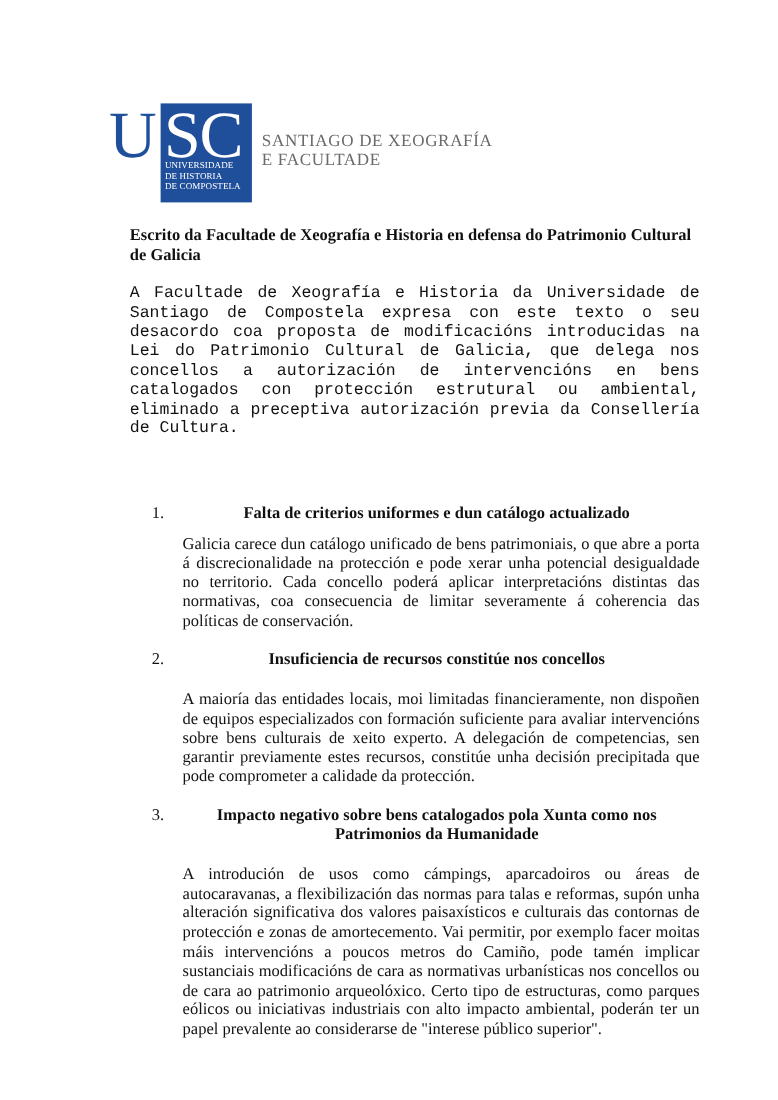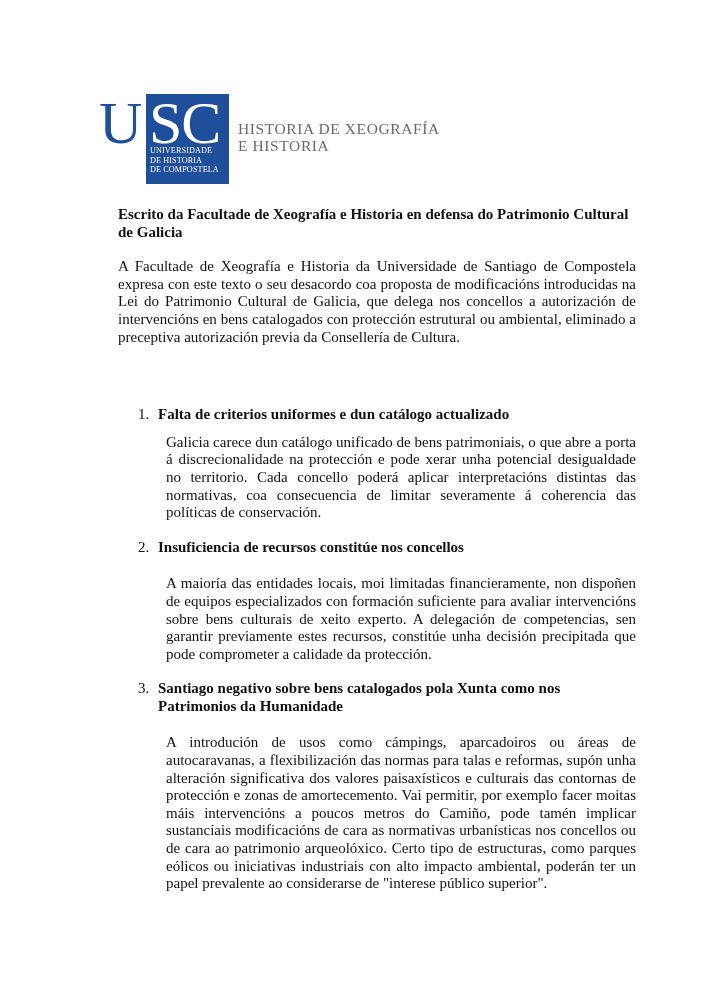--- a/index.html
+++ b/index.html
@@ -8,62 +8,62 @@
   .logo { position:absolute; left:99px; top:94px; height:82px; display:flex; align-items:stretch; }
   .logo-u { font-family:"Liberation Serif", serif; color:#1f4e9a; font-size:60px; line-height:58px; width:47px; text-align:left; letter-spacing:-1px; }
   .logo-box { background:#1f4e9a; width:83px; height:90px; color:#fff; box-sizing:border-box; padding:0 0 0 3px; position:relative; }
   .logo-sc { font-size:60px; line-height:58px; letter-spacing:-1px; display:block; }
   .logo-small { font-size:8.2px; line-height:9.5px; display:block; letter-spacing:0.1px; position:absolute; left:4px; top:52px; }
   .faculty { position:absolute; left:238px; top:120px; color:#6a6a6a; font-family:"Liberation Serif", serif;
              font-size:15.5px; line-height:17px; letter-spacing:0.6px; }
   .content { position:absolute; left:118px; top:206px; width:518px; font-size:15px; line-height:17.6px; }
   .title { font-weight:bold; margin:0 0 17px 0; }
   p { margin:0; text-align:justify; }
-  .para { margin-bottom:17px; }
+  .para { margin-bottom:17px;font-family:Liberation Mono, monospace; }
   ol { list-style:none; margin:60px 0 0 0; padding:0; }
   li { position:relative; padding-left:20px; margin-bottom:17px; }
   .num { position:absolute; left:20px; top:0; width:18px; }
-  .li-head { font-weight:bold; margin-left:20px; margin-bottom:10px; }
+  .li-head { font-weight:bold; margin-left:20px; margin-bottom:10px;text-align:center; }
   .li-body { margin-left:28px; text-align:justify; }
   .gap2 { margin-bottom:19px; }
 </style>
 </head>
 <body>
 
 <div class="logo">
   <div class="logo-u">U</div>
   <div class="logo-box">
     <span class="logo-sc">SC</span>
     <span class="logo-small">
       <span style="display:block">UNIVERSIDADE</span>
       <span style="display:block">DE HISTORIA</span>
       <span style="display:block">DE COMPOSTELA</span>
     </span>
   </div>
 </div>
 
 <div class="faculty">
-  <div>HISTORIA DE XEOGRAFÍA</div>
-  <div>E HISTORIA</div>
+  <div>SANTIAGO DE XEOGRAFÍA</div>
+  <div>E FACULTADE</div>
 </div>
 
 <div class="content">
   <div class="title">Escrito da Facultade de Xeografía e Historia en defensa do Patrimonio Cultural de Galicia</div>
   <p class="para">A Facultade de Xeografía e Historia da Universidade de Santiago de Compostela expresa con este texto o seu desacordo coa proposta de modificacións introducidas na Lei do Patrimonio Cultural de Galicia, que delega nos concellos a autorización de intervencións en bens catalogados con protección estrutural ou ambiental, eliminado a preceptiva autorización previa da Consellería de Cultura.</p>
 
   <ol>
     <li>
       <span class="num">1.</span>
       <div class="li-head">Falta de criterios uniformes e dun catálogo actualizado</div>
       <div class="li-body">Galicia carece dun catálogo unificado de bens patrimoniais, o que abre a porta á discrecionalidade na protección e pode xerar unha potencial desigualdade no territorio. Cada concello poderá aplicar interpretacións distintas das normativas, coa consecuencia de limitar severamente á coherencia das políticas de conservación.</div>
     </li>
     <li>
       <span class="num">2.</span>
       <div class="li-head gap2">Insuficiencia de recursos constitúe nos concellos</div>
       <div class="li-body">A maioría das entidades locais, moi limitadas financieramente, non dispoñen de equipos especializados con formación suficiente para avaliar intervencións sobre bens culturais de xeito experto. A delegación de competencias, sen garantir previamente estes recursos, constitúe unha decisión precipitada que pode comprometer a calidade da protección.</div>
     </li>
     <li>
       <span class="num">3.</span>
-      <div class="li-head gap2">Santiago negativo sobre bens catalogados pola Xunta como nos Patrimonios da Humanidade</div>
+      <div class="li-head gap2">Impacto negativo sobre bens catalogados pola Xunta como nos Patrimonios da Humanidade</div>
       <div class="li-body">A introdución de usos como cámpings, aparcadoiros ou áreas de autocaravanas, a flexibilización das normas para talas e reformas, supón unha alteración significativa dos valores paisaxísticos e culturais das contornas de protección e zonas de amortecemento. Vai permitir, por exemplo facer moitas máis intervencións a poucos metros do Camiño, pode tamén implicar sustanciais modificacións de cara as normativas urbanísticas nos concellos ou de cara ao patrimonio arqueolóxico. Certo tipo de estructuras, como parques eólicos ou iniciativas industriais con alto impacto ambiental, poderán ter un papel prevalente ao considerarse de "interese público superior".</div>
     </li>
   </ol>
 </div>
 
 </body></html>

